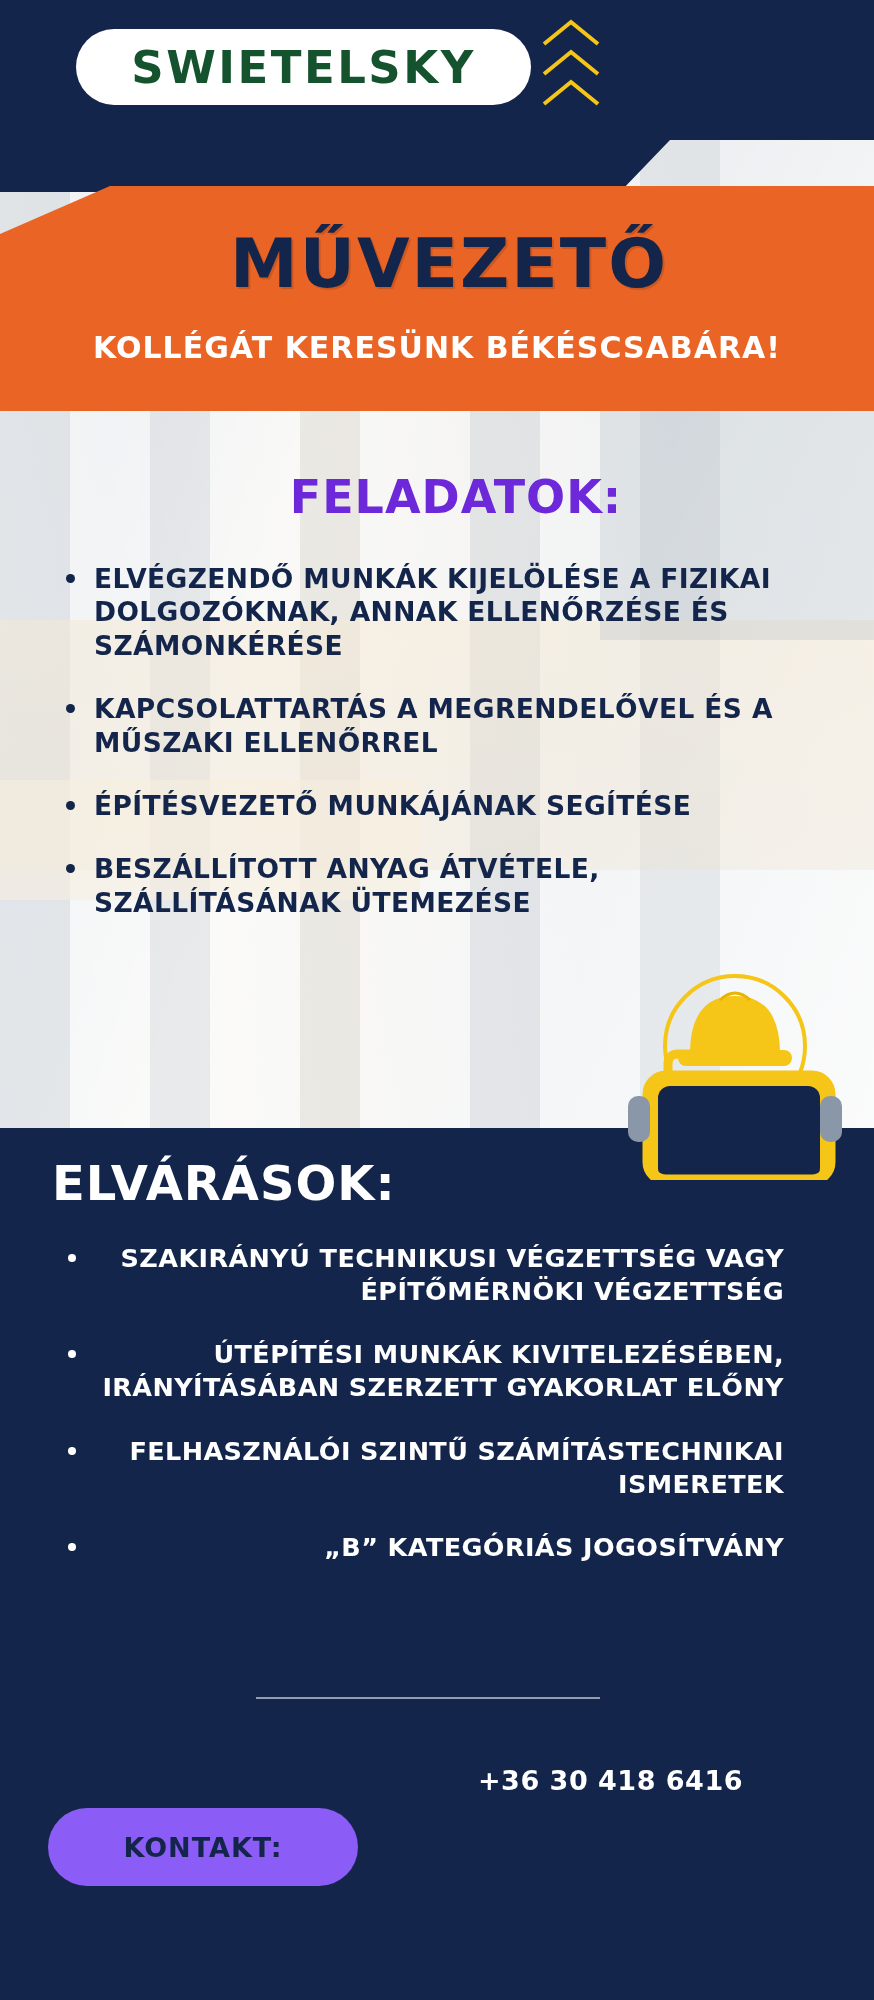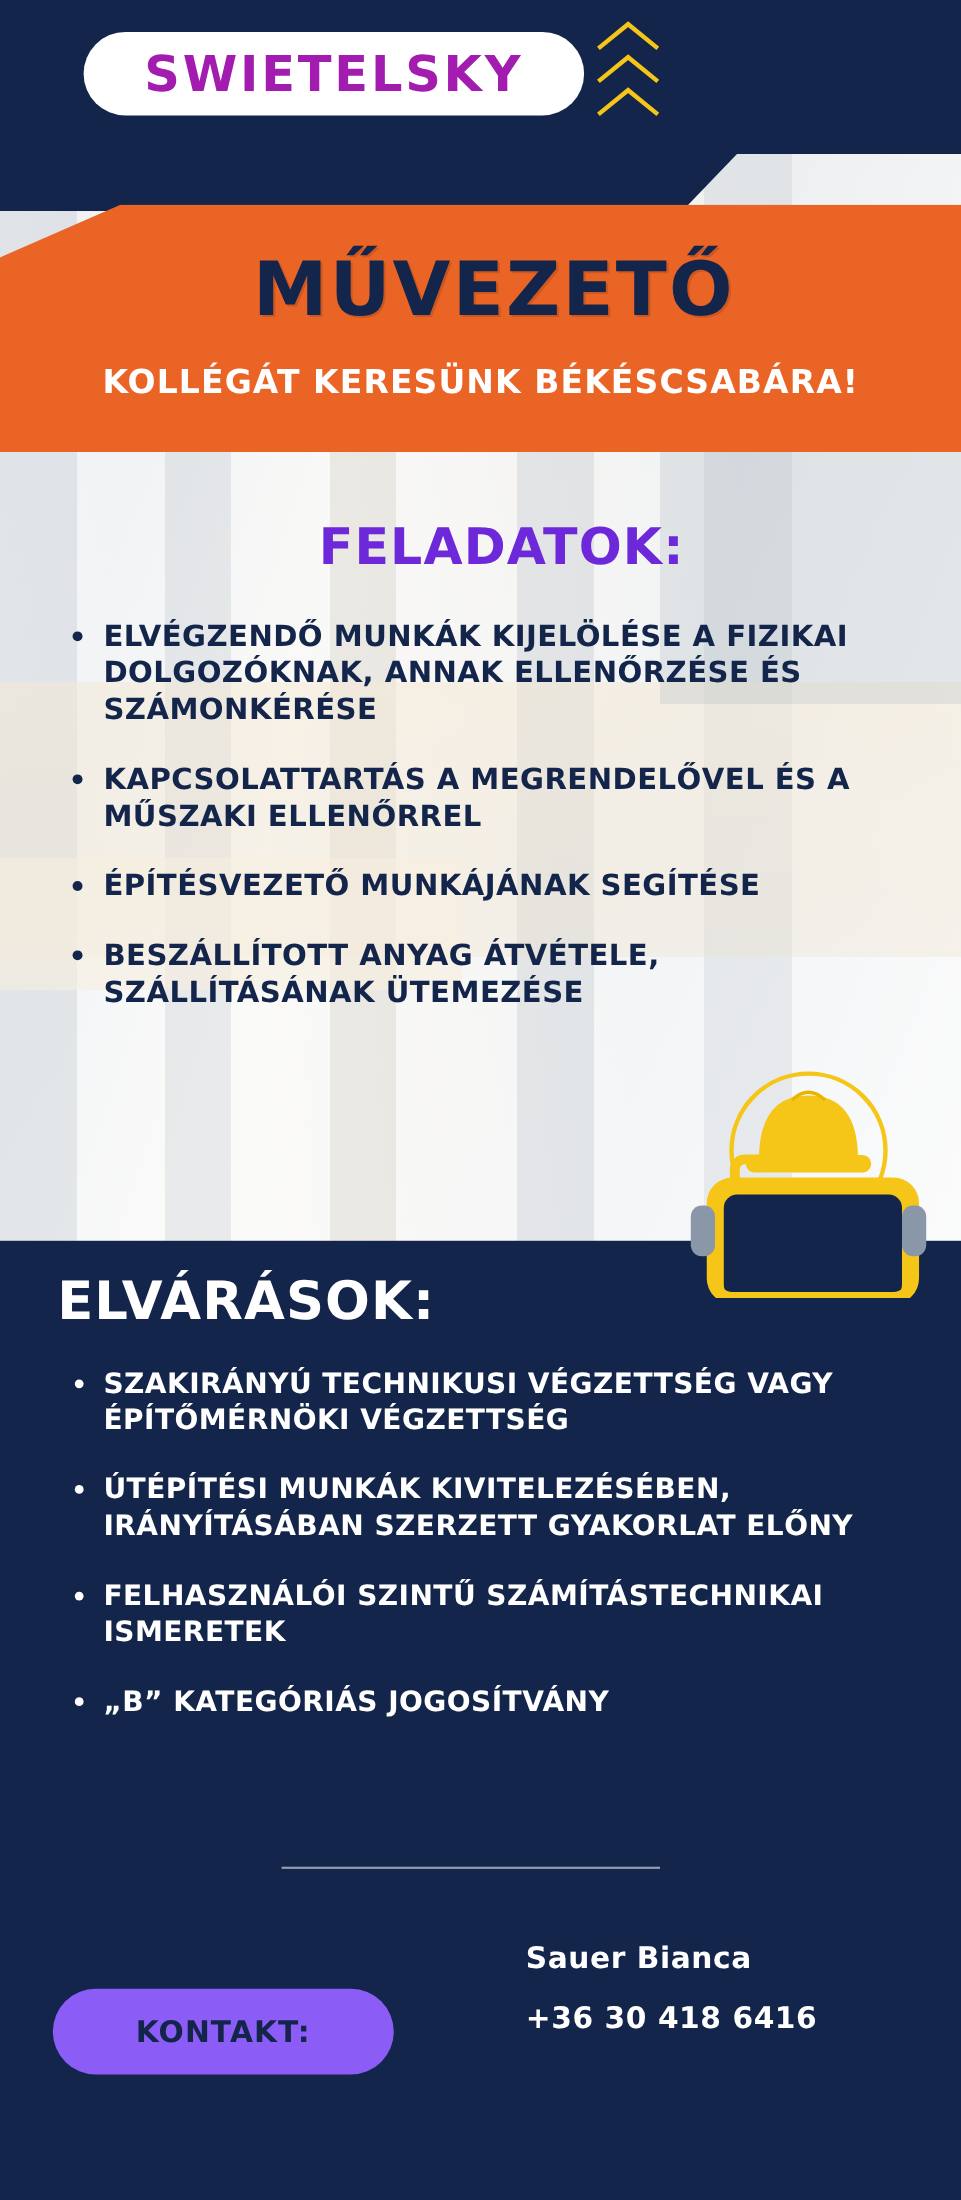--- a/index.html
+++ b/index.html
@@ -71,21 +71,21 @@
     border-radius: 40px;
     display: flex;
     align-items: center;
     justify-content: center;
     z-index: 8;
   }
   .logo-text {
     font-size: 45px;
     font-weight: 700;
     letter-spacing: 2.5px;
-    color: #a21caf;
+    color: #14532d;
     font-family: "DejaVu Sans", sans-serif;
   }
 
   
   .chevrons {
     position: absolute;
     right: 268px; top: 8px;
     width: 70px; height: 110px;
     z-index: 9;
   }
@@ -181,20 +181,21 @@
     color: #ffffff;
     letter-spacing: 1px;
     font-family: "DejaVu Sans", sans-serif;
     z-index: 8;
   }
   .reqs {
     position: absolute;
     left: 0; top: 1242px;
     width: 784px;
     z-index: 8;
+    text-align: right;
   }
   .reqs ul { list-style: none; }
   .reqs li {
     position: relative;
     margin: 0 0 30px 62px;
     padding-left: 32px;
     max-width: 790px;
     font-size: 25.5px;
     line-height: 1.3;
     font-weight: 700;
@@ -341,18 +342,17 @@
     </ul>
   </div>
 
   <div class="divider"></div>
 
   <div class="kontakt-btn">
     <span>KONTAKT:</span>
   </div>
 
   <div class="contact-block">
-    <div>Sauer Bianca</div>
     <div>+36 30 418 6416</div>
   </div>
 
   <div class="bottom-strip"></div>
 </div>
 
 </body></html>

